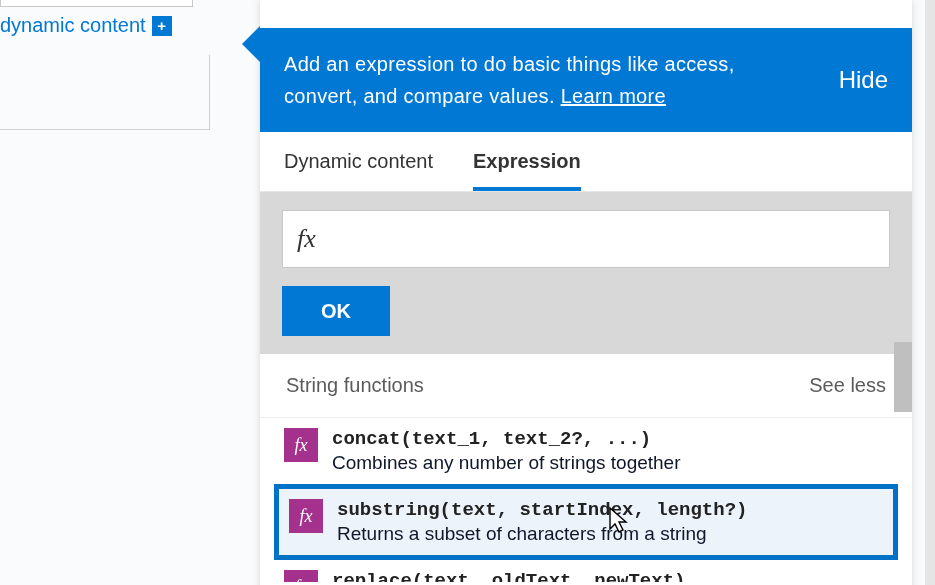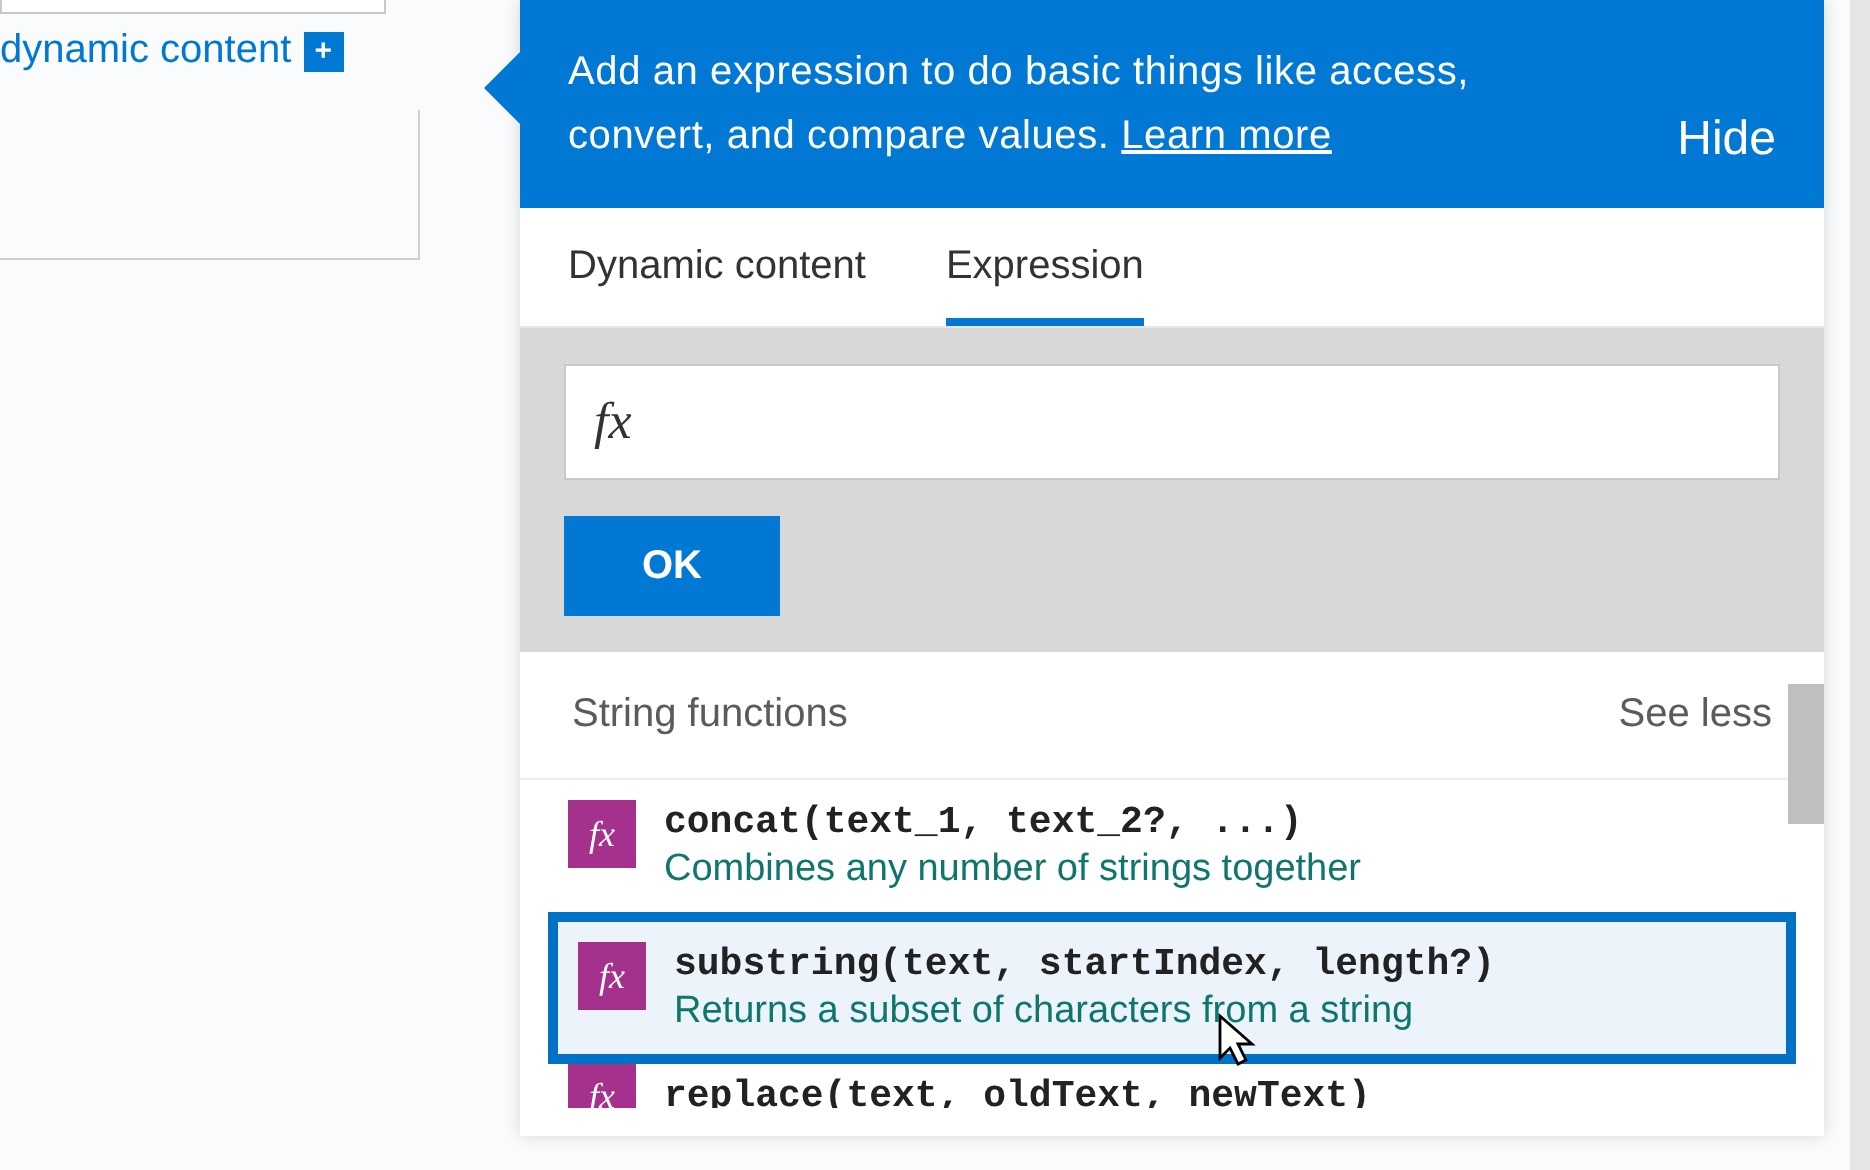--- a/index.html
+++ b/index.html
@@ -66,37 +66,38 @@
     border-top: 18px solid transparent;
     border-bottom: 18px solid transparent;
     border-right: 18px solid #0078d4;
   }
   .header-blue {
     background: #0078d4;
     color: #fff;
     padding: 20px 24px 20px 24px;
     display: flex;
     justify-content: space-between;
-    align-items: flex-end;
-    font-size: 20px;
+    align-items: center;
+    font-size: 20px;
+    margin-top: 28px;
   }
   .header-text { line-height: 1.6; max-width: 500px; letter-spacing: 0.3px; }
   .header-text a { color: #fff; text-decoration: underline; }
   .hide-link { color: #fff; font-size: 24px; cursor: pointer; }
   .tabs {
     display: flex;
     gap: 40px;
     padding: 18px 24px 0 24px;
     background: #fff;
     color: #333;
     font-size: 20px;
     border-bottom: 1px solid #e6e6e6;
   }
   .tab { padding-bottom: 14px; cursor: pointer; color: #333; }
-  .tab.active { border-bottom: 4px solid #0078d4; font-weight: 400; }
+  .tab.active { border-bottom: 4px solid #0078d4; font-weight: 700; }
   .expr-area {
     background: #d8d8d8;
     padding: 18px 22px 18px 22px;
   }
   .fx-input {
     background: #fff;
     border: 1px solid #c8c8c8;
     height: 58px;
     display: flex;
     align-items: center;
@@ -141,32 +142,32 @@
     display: flex;
     align-items: center;
     justify-content: center;
     font-family: Georgia, serif;
     font-style: italic;
     font-size: 18px;
     flex-shrink: 0;
   }
   .fn-text { flex: 1; }
   .fn-sig { font-weight: 600; font-size: 19px; color: #222; font-family: Liberation Mono, monospace; }
-  .fn-desc { color: #0f766e; font-size: 19px; margin-top: 2px; }
+  .fn-desc { color: #0f172a; font-size: 19px; margin-top: 2px; }
   .fn-item.highlight {
     border: 5px solid #0072c6;
     background: #ecf3fb;
     padding: 10px 10px;
     position: relative;
   }
   .fn-item.partial {
     display: flex;
     gap: 14px;
     padding: 10px 10px 0 10px;
-    align-items: center;
+    align-items: flex-start;
     height: 22px;
     overflow: hidden;
   }
   .scroll-track {
     position: absolute;
     right: 0;
     top: 342px;
     width: 18px;
     height: 70px;
     background: #bfbfbf;

